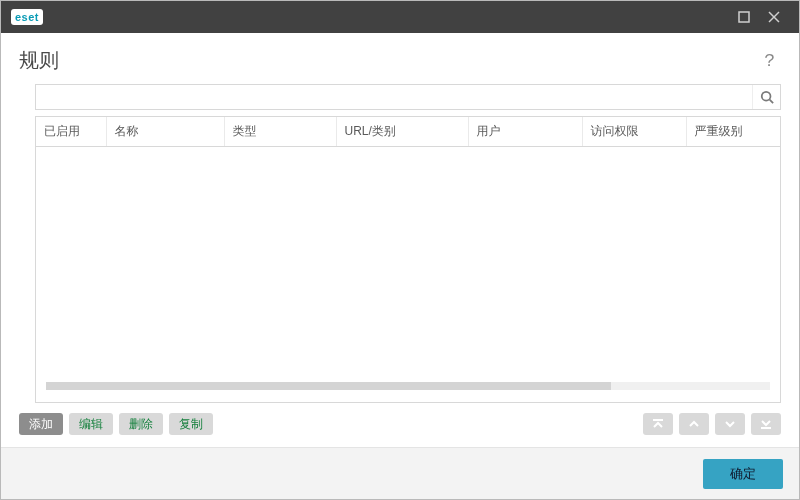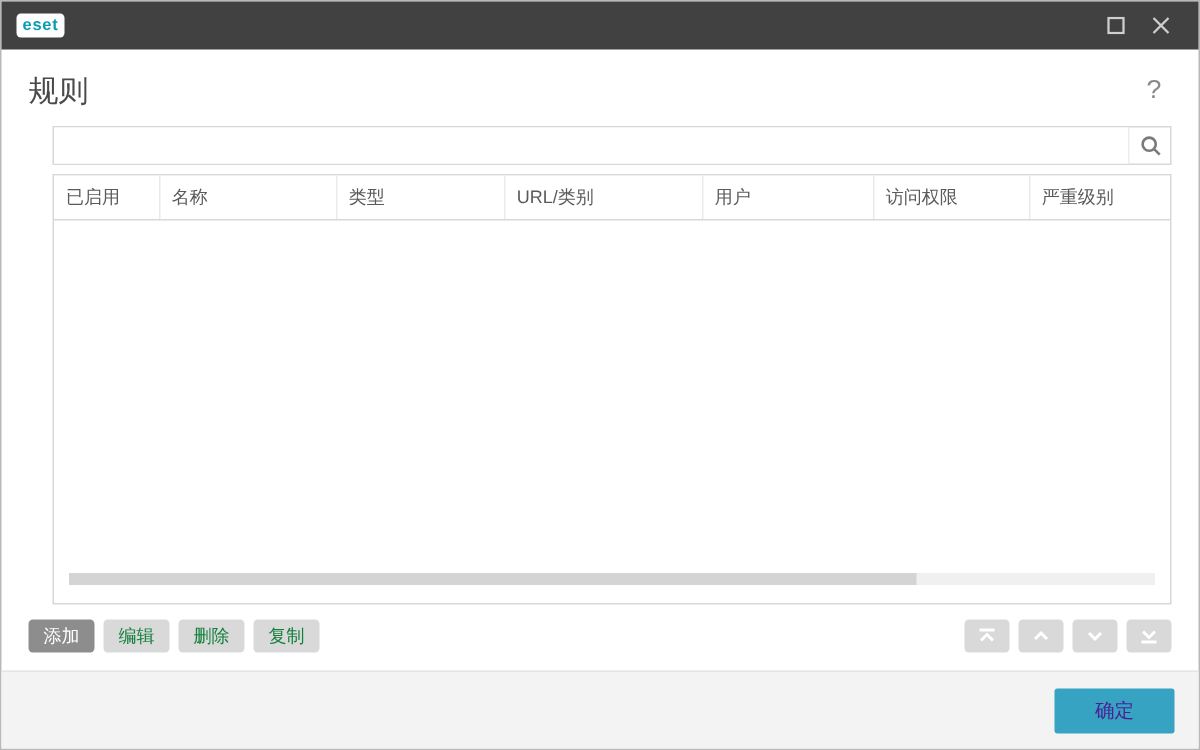--- a/index.html
+++ b/index.html
@@ -25,21 +25,21 @@
   .scroll-indicator { position: absolute; left: 10px; right: 10px; bottom: 12px; height: 8px; background: #f0f0f0; }
   .scroll-indicator .thumb { position: absolute; left: 0; top: 0; height: 8px; width: 78%; background: #d4d4d4; border-radius: 0; }
   .toolbar { display: flex; align-items: center; padding: 10px 18px 12px 18px; gap: 6px; }
   .tbtn { height: 22px; padding: 0 10px; font-size: 12px; border-radius: 3px; border: none; cursor: pointer; color: #fff; }
   .tbtn.primary { background: #8d8d8d; }
   .tbtn.disabled { background: #d9d9d9; color: #15803d; cursor: default; }
   .toolbar-spacer { flex: 1; }
   .iconbtn { width: 30px; height: 22px; border-radius: 3px; background: #d9d9d9; display: flex; align-items: center; justify-content: center; cursor: default; }
   .iconbtn svg { width: 14px; height: 14px; stroke: #fff; stroke-width: 2; fill: none; }
   .footer { background: #f3f3f3; height: 52px; display: flex; align-items: center; justify-content: flex-end; padding: 0 16px; gap: 10px; border-top: 1px solid #e4e4e4; }
-  .fbtn { min-width: 80px; height: 30px; border: none; border-radius: 2px; font-size: 13px; cursor: pointer; color: #4c1d95; font-family: Liberation Mono, monospace; }
+  .fbtn { min-width: 80px; height: 30px; border: none; border-radius: 2px; font-size: 13px; cursor: pointer; color: #0f172a; font-family: Liberation Mono, monospace; }
   .fbtn.ok { background: #36a3c3; }
   .fbtn.cancel { background: #929292; }
 </style>
 </head>
 <body>
 
 <div class="window">
 
   <div class="titlebar">
     <span class="logo-badge">eset</span>

